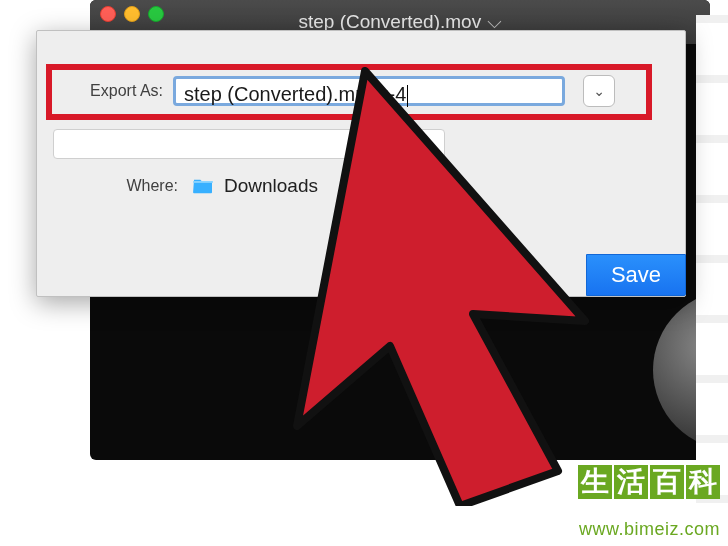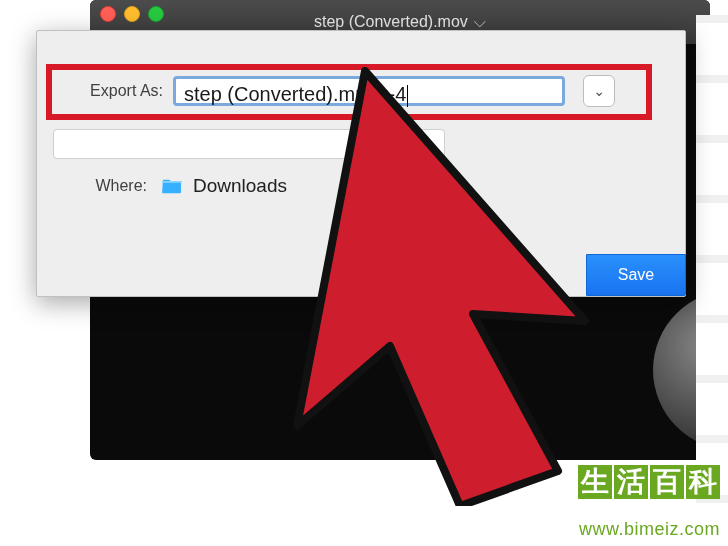--- a/index.html
+++ b/index.html
@@ -30,21 +30,21 @@
   }
   .titlebar {
     position: absolute;
     left: 0; top: 0; right: 0;
     height: 44px;
     background: linear-gradient(#4b4b4b,#3a3a3a);
     display: flex;
     align-items: center;
     justify-content: center;
     color: #e8e8e8;
-    font-size: 16px;
+    font-size: 19px;
   }
   .traffic-lights {
     position: absolute;
     left: 10px;
     top: 6px;
     display: flex;
     gap: 8px;
   }
   .tl {
     width: 14px; height: 14px; border-radius: 50%;
@@ -159,21 +159,21 @@
   }
   .save-btn {
     position: absolute;
     right: -1px;
     bottom: 0;
     width: 98px;
     height: 40px;
     border-bottom-right-radius: 2px;
     background: linear-gradient(#2a90fc,#1873f0);
     color: #fff;
-    font-size: 16px;
+    font-size: 22px;
     display: flex;
     align-items: center;
     justify-content: center;
     border: 1px solid #1267d6;
   }
   
   .big-arrow {
     position: absolute;
     left: 155px;
     top: 16px;
@@ -249,21 +249,21 @@
         <span>⌄</span>
       </div>
     </div>
 
     <div class="row" style="left:16px; top:98px;">
       <div class="txt-input tags-input">
         <span></span>
       </div>
     </div>
 
-    <div class="row" style="left:0; top:140px;">
+    <div class="row" style="left:31px; top:140px;">
       <div class="label">Where:</div>
       <div class="where-box">
         <span class="folder-icon">
           <svg viewBox="0 0 24 20" width="22" height="18">
             <path d="M2 3 h7 l2 2 h11 v12 a1 1 0 0 1 -1 1 h-19 a1 1 0 0 1 -1 -1 z" fill="#37b0ff"></path>
             <rect x="1" y="4.5" width="22" height="2" fill="#8bd4ff"></rect>
           </svg>
         </span>
         <span>Downloads</span>
       </div>

